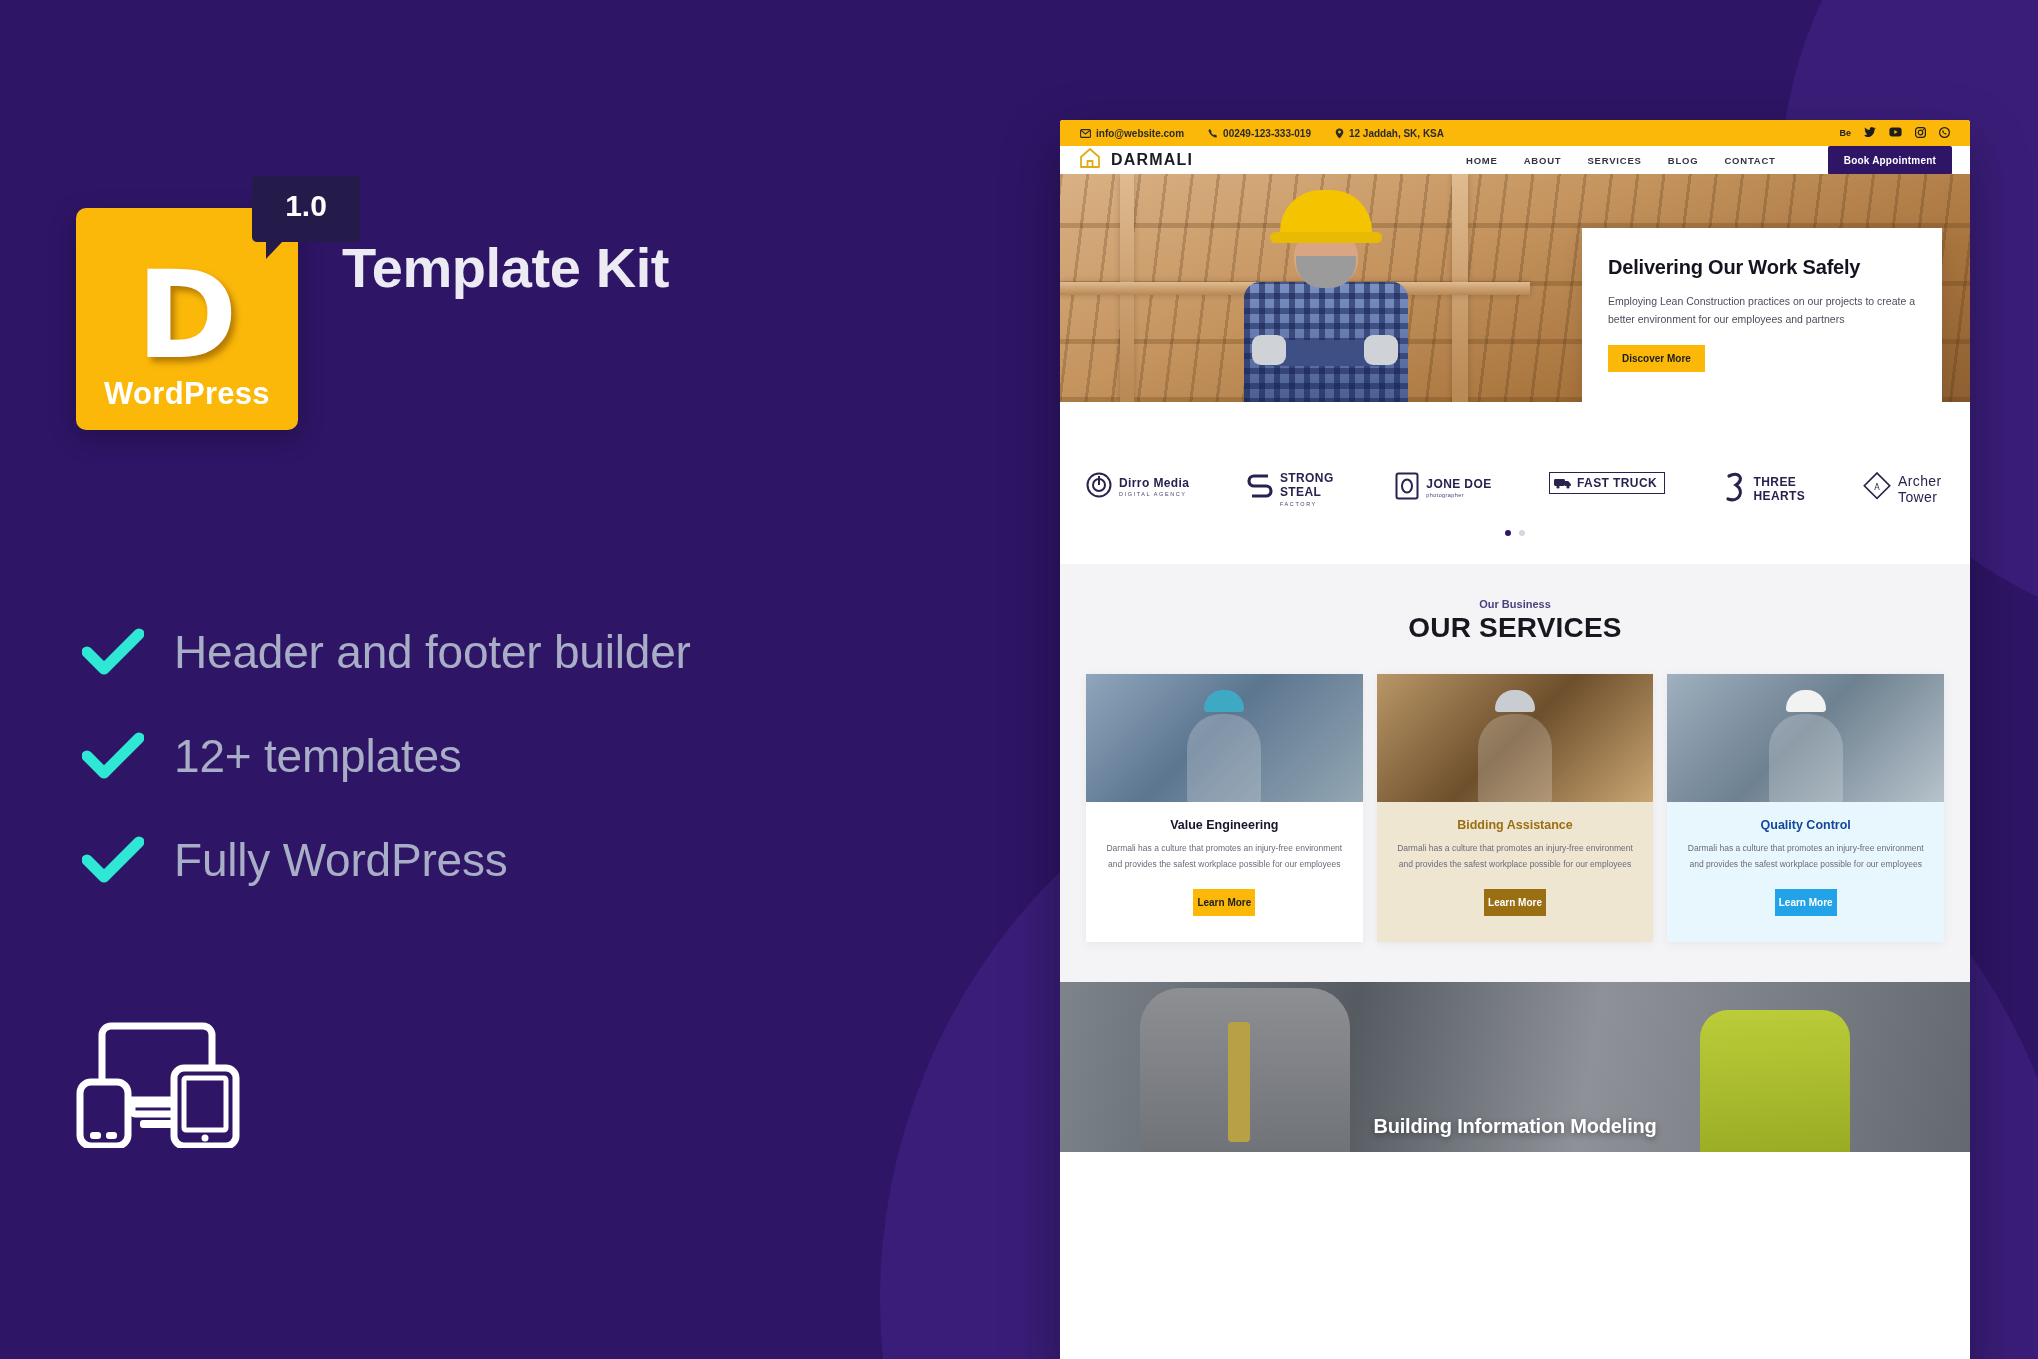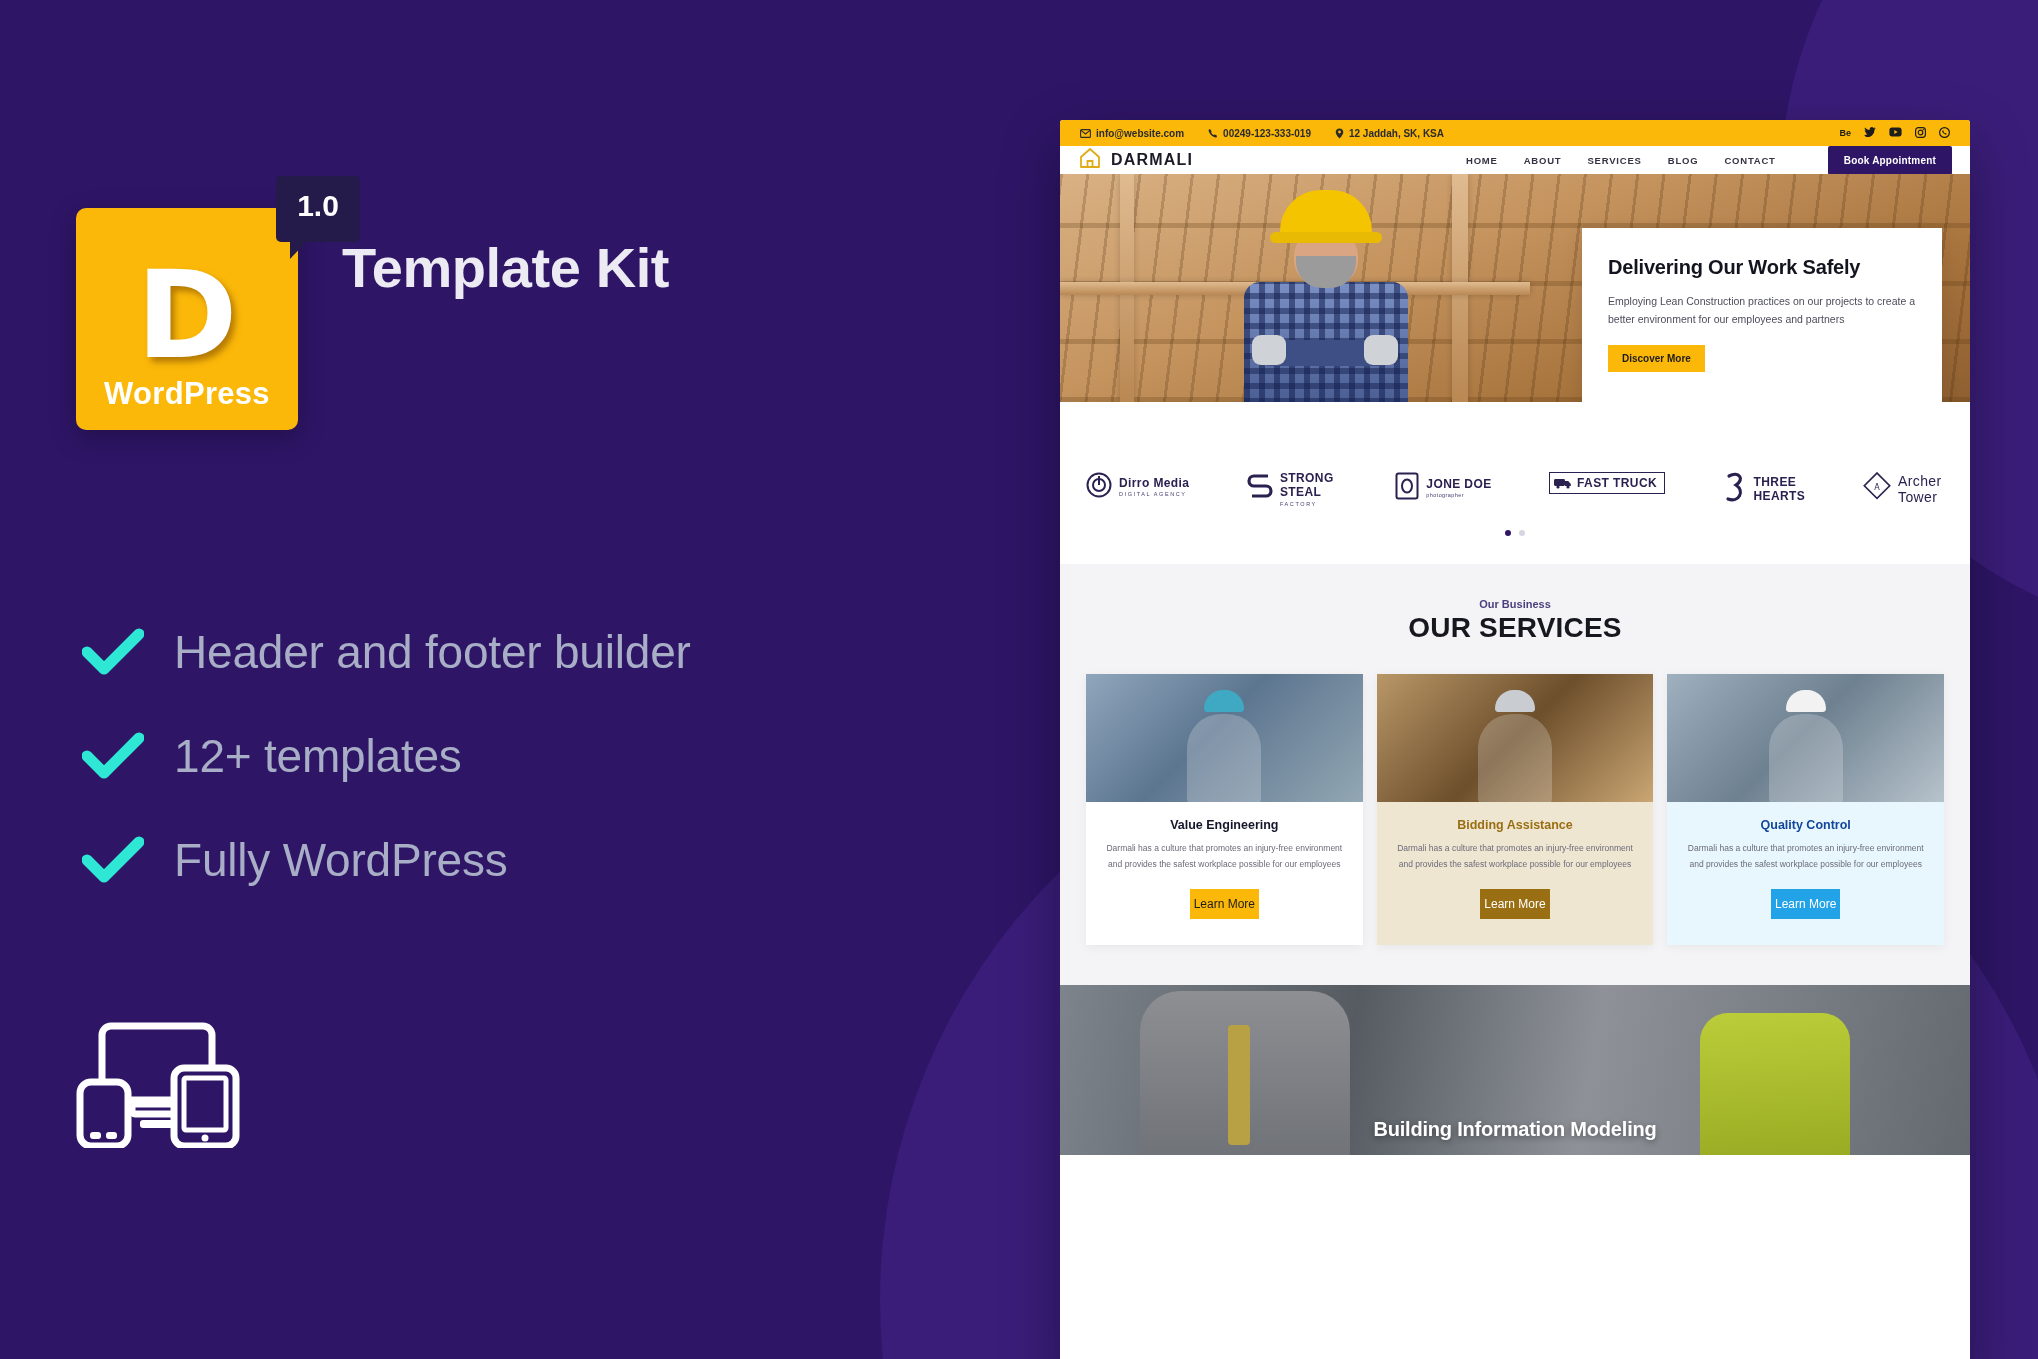--- a/index.html
+++ b/index.html
@@ -31,21 +31,21 @@
     position:absolute; left:0; right:0; top:46px; text-align:center;
     font-size:122px; font-weight:bold; color:#ffffff; line-height:1;
     text-shadow:4px 5px 6px rgba(120,70,0,.55);
     font-family:"DejaVu Sans", sans-serif;
   }
   .logo-wp{
     position:absolute; left:0; right:0; bottom:18px; text-align:center;
     font-size:31px; font-weight:bold; color:#ffffff; letter-spacing:.3px;
   }
   .version-badge{
-    position:absolute; right:-62px; top:-32px; width:84px; height:66px;
+    position:absolute; right:-62px; top:-32px; width:108px; height:66px;
     background:#241b4a; border-radius:5px; z-index:2;
   }
   .version-badge span{
     display:block; text-align:center; line-height:60px;
     color:#ffffff; font-size:30px; font-weight:bold;
   }
   .version-badge:after{
     content:""; position:absolute; left:14px; bottom:-17px;
     border-left:17px solid #241b4a; border-bottom:18px solid transparent;
   }
@@ -196,21 +196,21 @@
   .svc-img.one .hat{ background:#3fa9c4; }
   .svc-img.two .hat{ background:#c9cdd2; }
   .svc-img.three .hat{ background:#f2f2f2; }
   .svc-body{ padding:16px 18px 0; text-align:center; }
   .svc-h{ font-size:12.5px; font-weight:bold; margin-bottom:9px; }
   .svc-h.c1{ color:#16162a; }
   .svc-h.c2{ color:#9a6f13; }
   .svc-h.c3{ color:#12479c; }
   .svc-p{ font-size:8.5px; line-height:1.85; color:#6b6b7a; }
   .svc-btn{
-    display:inline-block; margin-top:17px; font-size:12px; font-weight:normal;
+    display:inline-block; margin-top:17px; font-size:10px; font-weight:bold;
     padding:8px 4px; color:#fff;
   }
   .svc-btn.b1{ background:#fbb809; color:#1d1d1d; }
   .svc-btn.b2{ background:#9a6f13; }
   .svc-btn.b3{ background:#22a3e8; }
 
   
   .bottom-band{ position:relative; height:170px; overflow:hidden; background:#5a6168; }
   .bb-bg{
     position:absolute; inset:0;

